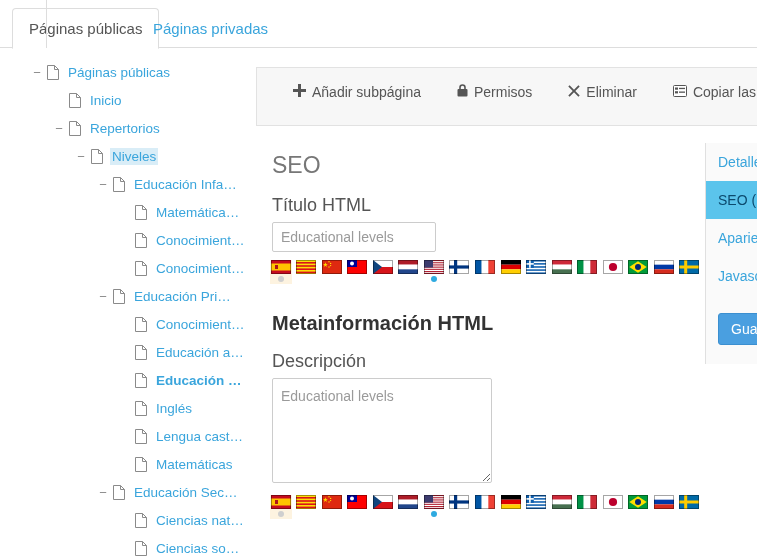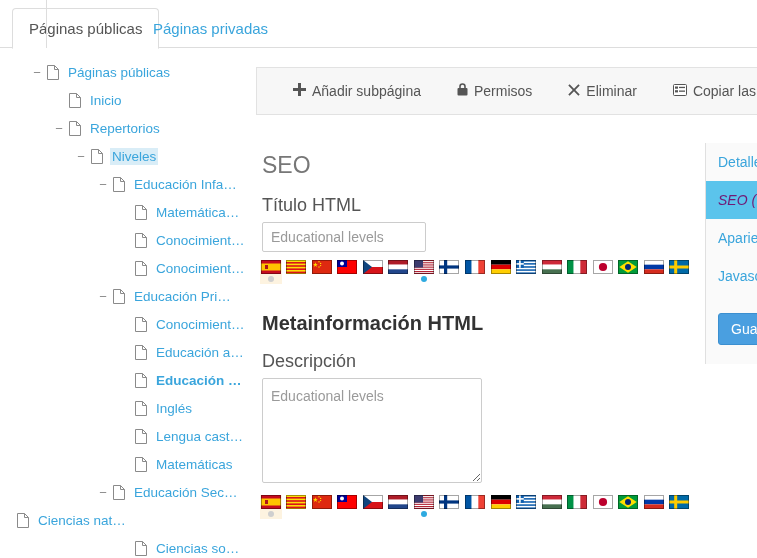--- a/index.html
+++ b/index.html
@@ -77,39 +77,39 @@
   .tlabel.selected { background: #d9edf7; }
 
   
   .tree-edge {
     position: absolute; left: 247px; top: 58px; width: 1px; height: 500px;
     background: #ffffff;
   }
 
   
   .toolbar {
-    position: absolute; left: 256px; top: 67px; width: 501px; height: 48px;
+    position: absolute; left: 256px; top: 67px; width: 501px; height: 59px;
     background: #f7f7f7;
     border: 1px solid #e2e2e2;
     border-right: none;
-    display: flex; align-items: flex-end;
+    display: flex; align-items: flex-start;
     overflow: hidden;
   }
   .tbtn {
     display: flex; align-items: center; gap: 6px;
     font-size: 14px; color: #555555;
     padding: 0 18px; height: 47px;
     cursor: pointer; white-space: nowrap;
   }
   .tbtn:first-child { padding-left: 36px; }
   .tbtn .gly { font-size: 13px; color: #555555; line-height: 1; }
 
   
   .content {
-    position: absolute; left: 254px; top: 130px; width: 440px; height: 428px;
+    position: absolute; left: 264px; top: 130px; width: 440px; height: 428px;
     overflow: hidden;
   }
   .h-seo {
     font-size: 23px; color: #777777; font-weight: normal;
     margin: 22px 0 0 8px;
   }
   .fieldlabel {
     font-size: 18px; color: #555555;
     margin: 16px 0 6px 8px;
   }
@@ -168,21 +168,21 @@
     background: #fafafa;
     border-left: 1px solid #e0e0e0;
     overflow: hidden;
   }
   .sp-item {
     height: 38px; display: flex; align-items: center;
     padding-left: 12px;
     font-size: 14px; color: #3aa5dc;
     cursor: pointer; white-space: nowrap;
   }
-  .sp-item.active { background: #5bc4ec; color: #701a75; font-style: italic; }
+  .sp-item.active { background: #5bc4ec; color: #0c4a6e; }
   .sp-btn {
     margin: 18px 0 0 12px;
     background: #4a9fe0;
     border: 1px solid #3b8fd0;
     border-radius: 3px;
     color: #ffffff; font-size: 14px;
     padding: 7px 12px;
     white-space: nowrap; cursor: pointer;
     font-family: "Liberation Sans", sans-serif;
   }
@@ -350,21 +350,21 @@
     <div class="tnode" style="padding-left: 96px;">
       <span class="toggle">−</span>
       <span class="fileicon">
         <svg width="14" height="15" viewBox="0 0 14 15">
           <path d="M1.5 0.5 H8.5 L12.5 4.5 V14.5 H1.5 Z" fill="#ffffff" stroke="#8a8a8a" stroke-width="1"></path>
           <path d="M8.5 0.5 V4.5 H12.5" fill="none" stroke="#8a8a8a" stroke-width="1"></path>
         </svg>
       </span>
       <span class="tlabel">Educación Sec…</span>
     </div>
-    <div class="tnode" style="">
+    <div class="tnode" style="padding-left: 118px;">
       <span class="toggle blank"></span>
       <span class="fileicon">
         <svg width="14" height="15" viewBox="0 0 14 15">
           <path d="M1.5 0.5 H8.5 L12.5 4.5 V14.5 H1.5 Z" fill="#ffffff" stroke="#8a8a8a" stroke-width="1"></path>
           <path d="M8.5 0.5 V4.5 H12.5" fill="none" stroke="#8a8a8a" stroke-width="1"></path>
         </svg>
       </span>
       <span class="tlabel">Ciencias nat…</span>
     </div>
     <div class="tnode" style="padding-left: 118px;">

